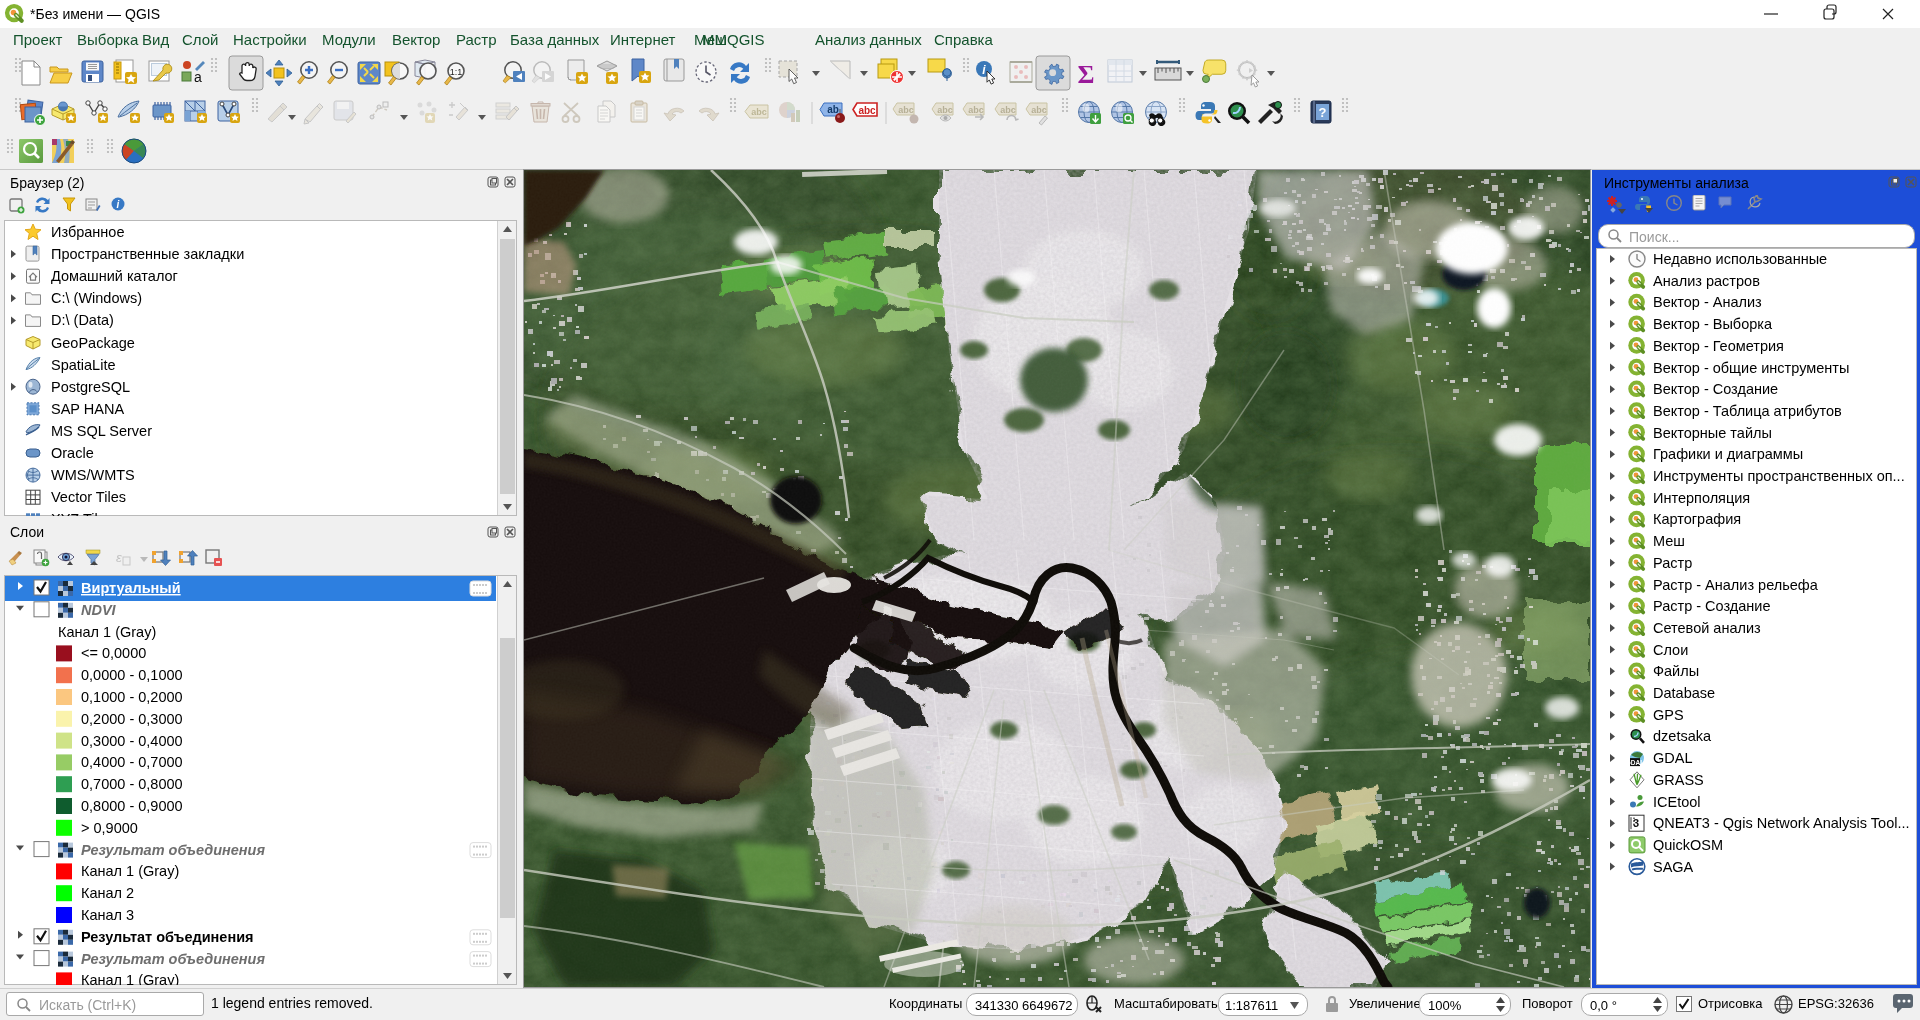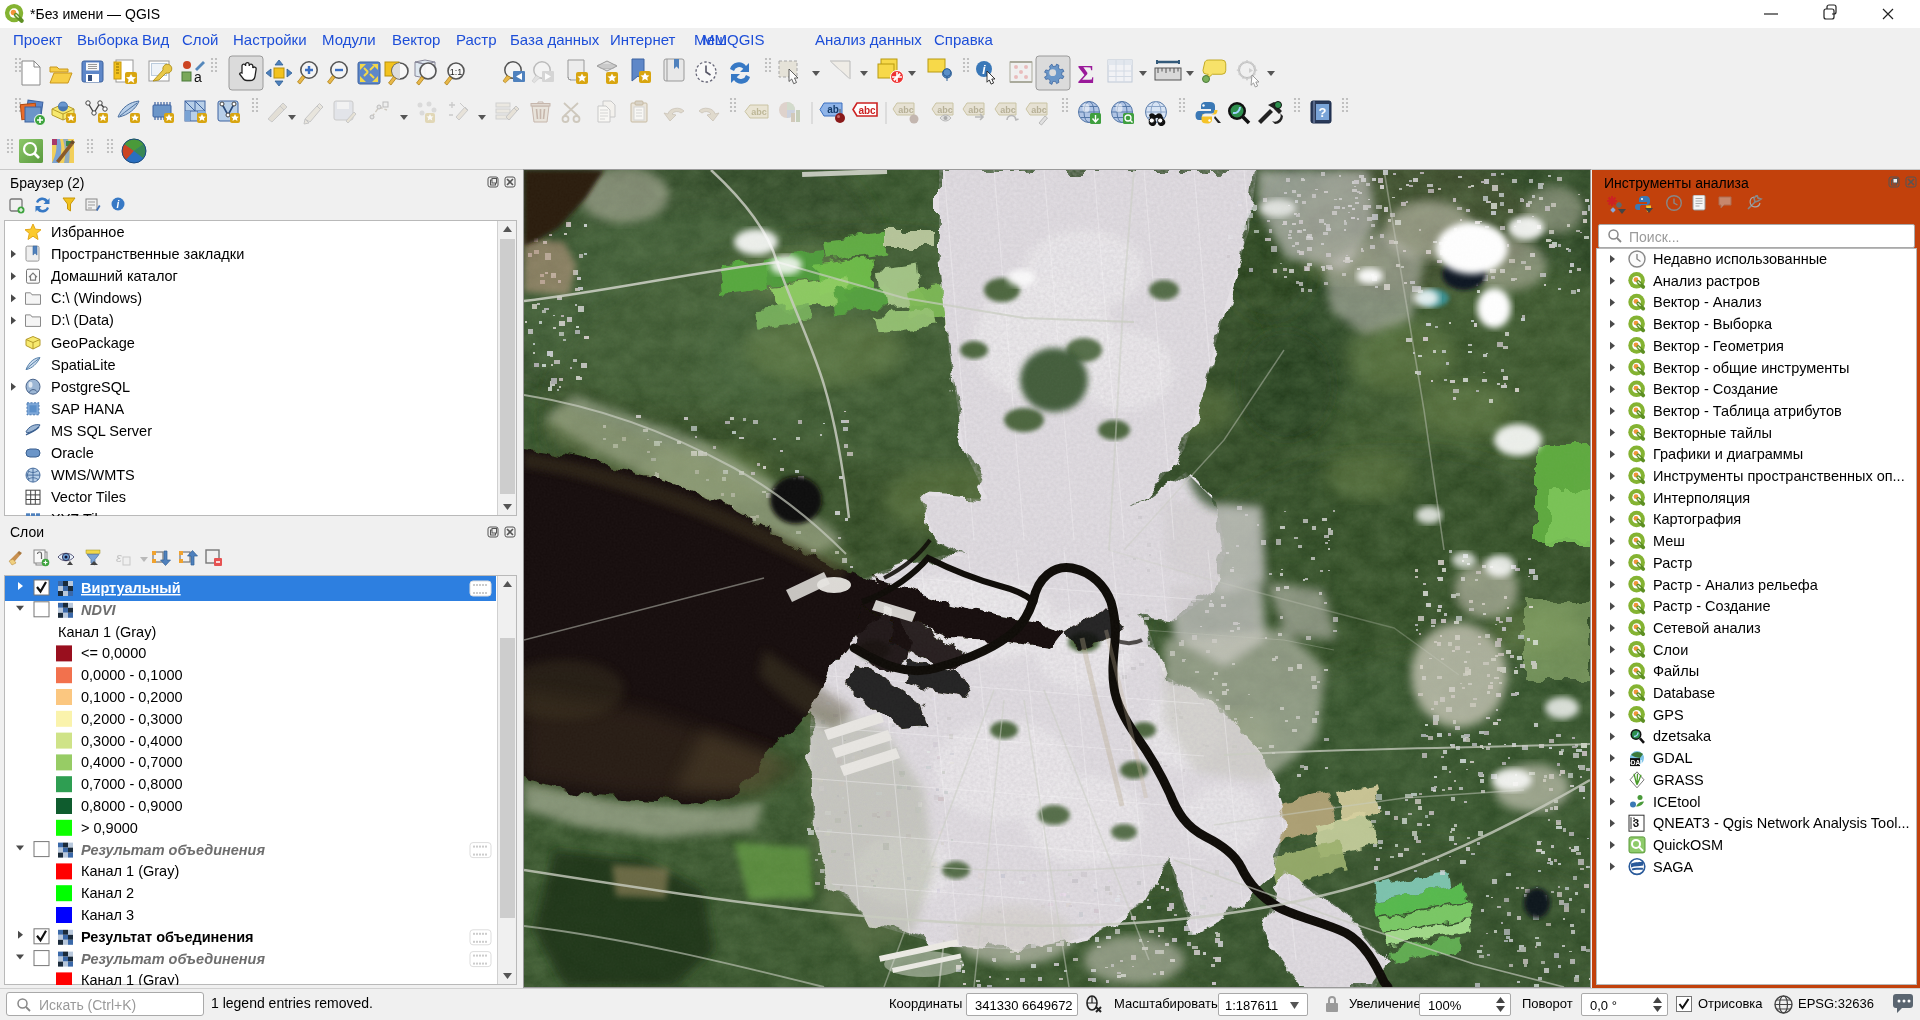--- a/index.html
+++ b/index.html
@@ -1,29 +1,29 @@
 <!DOCTYPE html>
 <html><head>
 <meta charset="utf-8">
 <style>
 * { margin:0; padding:0; box-sizing:border-box; }
 html,body { width:1920px; height:1020px; overflow:hidden; font-family:"Liberation Sans",sans-serif; background:#f0f0f0; }
 #titlebar { position:absolute; left:0; top:0; width:1920px; height:28px; background:#ffffff; }
 #titletext { position:absolute; left:30px; top:6px; font-size:14px; color:#000000; }
 .winbtn { position:absolute; top:0; width:46px; height:28px; }
 #menubar { position:absolute; left:0; top:28px; width:1920px; height:27px; background:#f0f0f0; }
-.menuitem { position:absolute; top:3px; font-size:15px; color:#1d4ed8; }
+.menuitem { position:absolute; top:3px; font-size:15px; color:#14532d; }
 #toolbars { position:absolute; left:0; top:55px; width:1920px; height:115px; background:#f0f0f0; border-bottom:1px solid #c8c8c8; }
 #leftcol { position:absolute; left:0; top:170px; width:520px; height:818px; background:#f0f0f0; }
 .ptitle { font-size:14px; color:#000; position:absolute; }
 .tree { position:absolute; background:#fff; border:1px solid #b9b9b9; }
 #map { position:absolute; left:523px; top:169px; width:1068px; height:819px; border:1px solid #9a9a9a; background:#2f4a26; }
-#rightcol { position:absolute; left:1592px; top:170px; width:328px; height:818px; background:#c2410c;padding-left:14px; }
+#rightcol { position:absolute; left:1592px; top:170px; width:328px; height:818px; background:#1d4ed8;padding-left:14px; }
 #statusbar { position:absolute; left:0; top:988px; width:1920px; height:32px; background:#f0f0f0; border-top:1px solid #d0d0d0; font-size:13px; white-space:nowrap;padding-left:28px; }
-.sbox { position:absolute; background:#fff; border:1px solid #a9a9a9; border-radius:2px; }
+.sbox { position:absolute; background:#fff; border:1px solid #a9a9a9; border-radius:10px; }
 .slabel { position:absolute; top:7px; color:#000; }
 .scrollbar { position:absolute; width:19px; background:#f0f0f0; border-left:1px solid #d0d0d0; }
 .sarr { position:absolute; left:2px; width:15px; height:16px; background:#f0f0f0; }
 </style>
 </head>
 <body>
 <div id="titlebar">
   <svg width="22" height="22" style="position:absolute;left:4px;top:3px" viewBox="0 0 24 24">
     <circle cx="11" cy="11" r="10" fill="#84b332"></circle>
       <circle cx="11" cy="11" r="5.2" fill="#fff"></circle>

